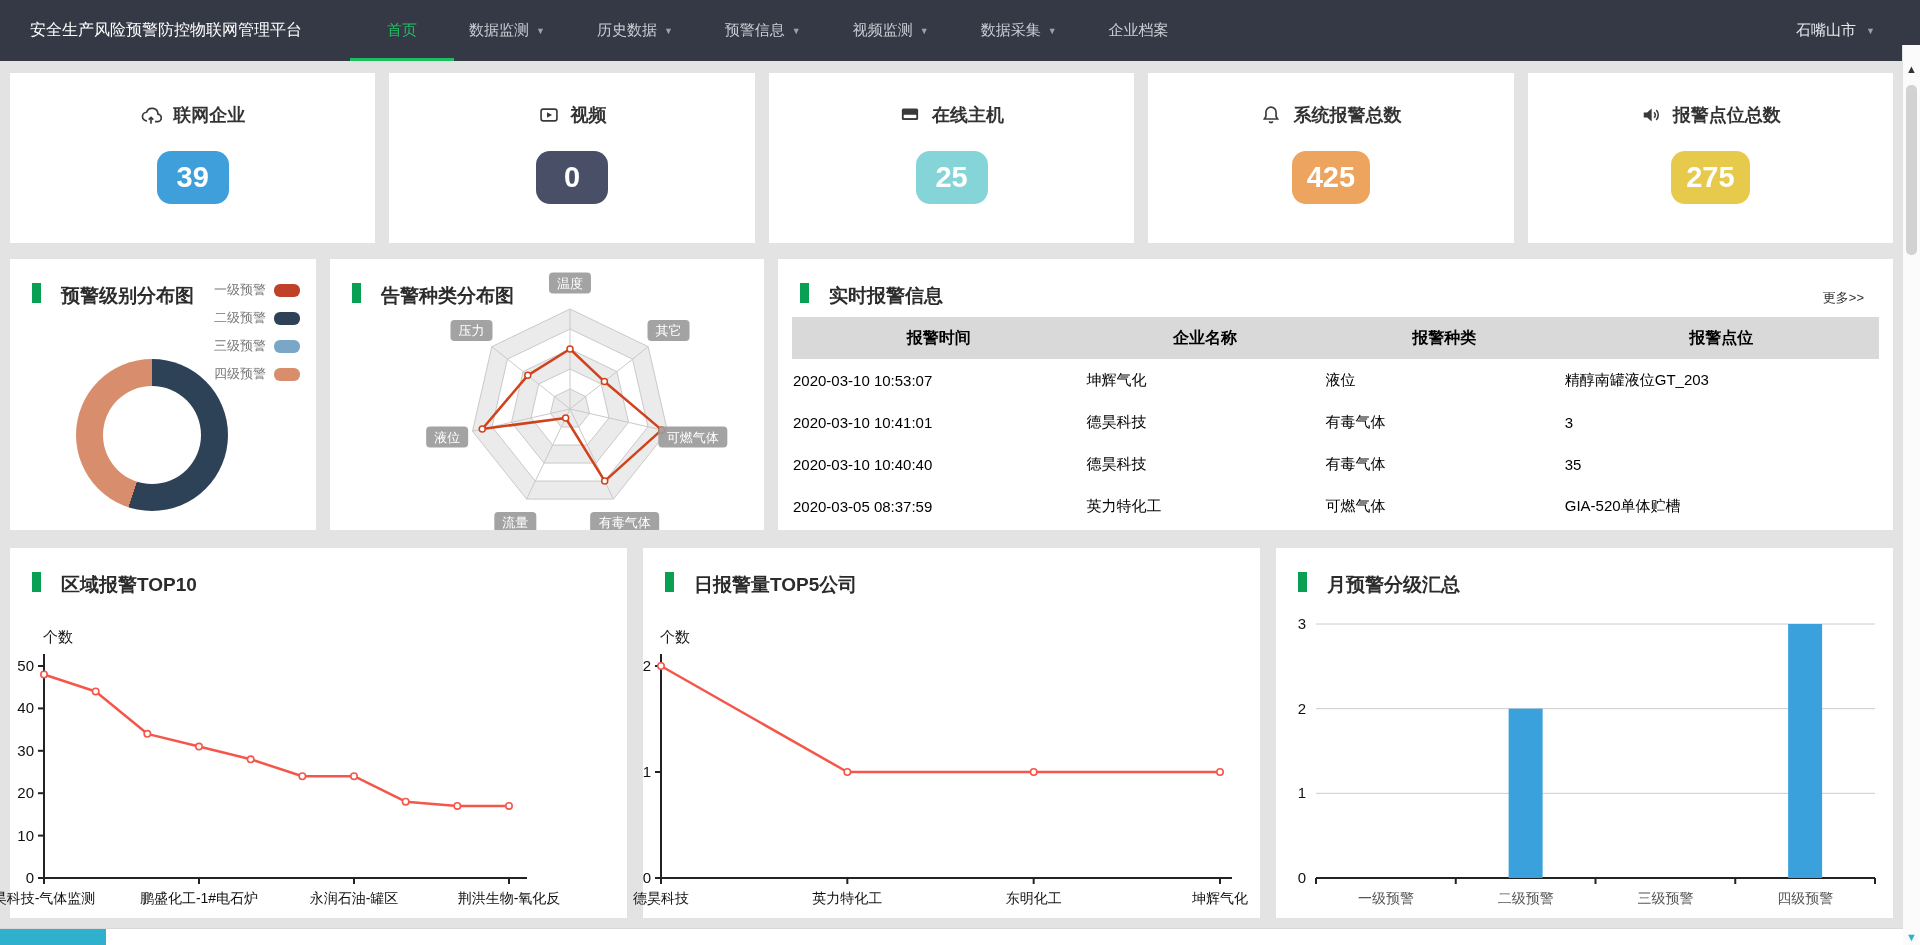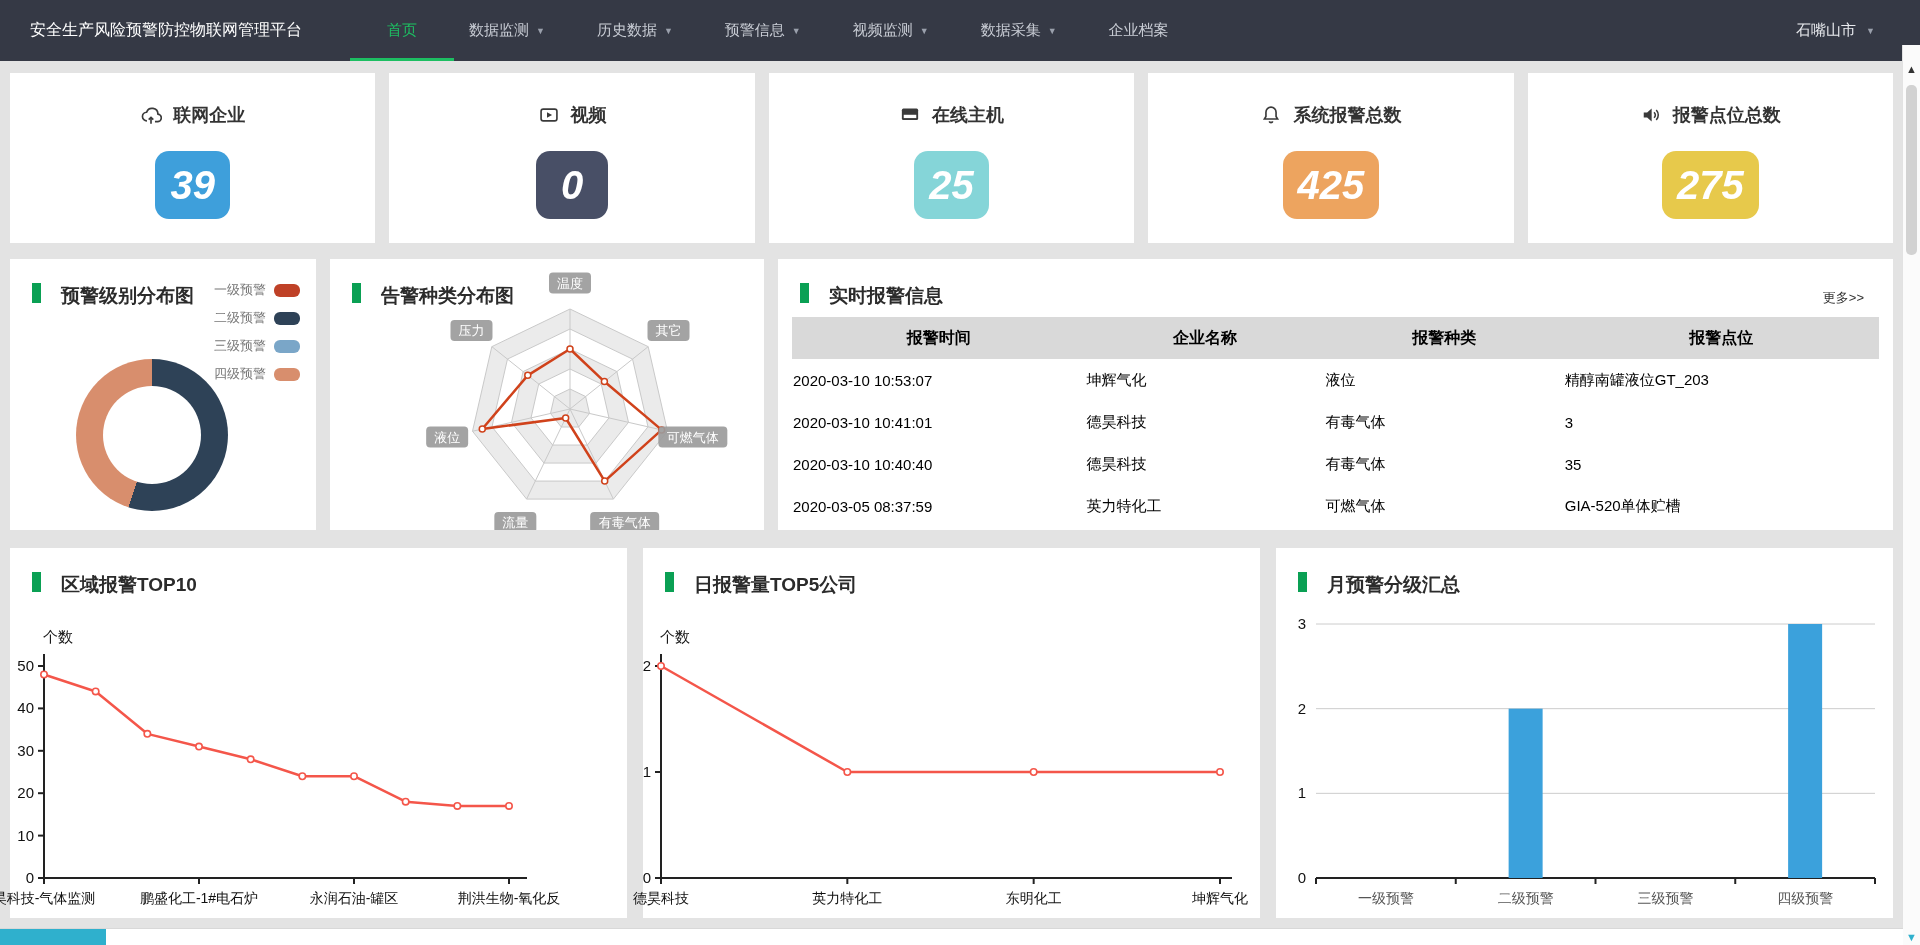--- a/index.html
+++ b/index.html
@@ -15,22 +15,22 @@
   .nav-item .caret{font-size:9px;color:#9aa0ac;}
   .nav-item.active{color:#1dbe62;}
   .nav-item.active::after{content:"";position:absolute;left:-37px;right:-37px;bottom:0;height:3px;background:#1dbe62;}
   .nav-city{margin-left:auto;margin-right:45px;font-size:15px;color:#e8eaee;display:flex;align-items:center;gap:10px;cursor:pointer;}
   .nav-city .caret{font-size:9px;color:#9aa0ac;}
 
   
   .cards{display:flex;gap:14px;margin:12px 27px 0 10px;text-align:right;}
   .card{flex:1;background:#fff;height:170px;display:flex;flex-direction:column;align-items:center;}
   .card-title{margin-top:30px;display:flex;align-items:center;gap:11px;font-size:18px;font-weight:bold;color:#333;}
-  .card-badge{margin-top:24px;min-width:72px;padding:0 15px;height:68px;border-radius:14px;color:#fff;
-              font-size:40px;font-weight:bold;display:flex;align-items:center;justify-content:center;box-sizing:border-box;font-style:italic;}
+  .card-badge{margin-top:24px;min-width:72px;padding:0 15px;height:53px;border-radius:14px;color:#fff;
+              font-size:29px;font-weight:bold;display:flex;align-items:center;justify-content:center;box-sizing:border-box;}
 
   
   .row2{display:flex;gap:14px;margin:16px 27px 0 10px;height:271px;}
   .row3{display:flex;gap:16px;margin:18px 27px 0 10px;height:370px;}
   .panel{background:#fff;position:relative;}
   .p-donut{width:306px;}
   .p-radar{width:434px;}
   .p-table{flex:1;}
   .row3 .panel{flex:1;}
   .ptitle{position:absolute;left:22px;top:24px;display:flex;gap:20px;

